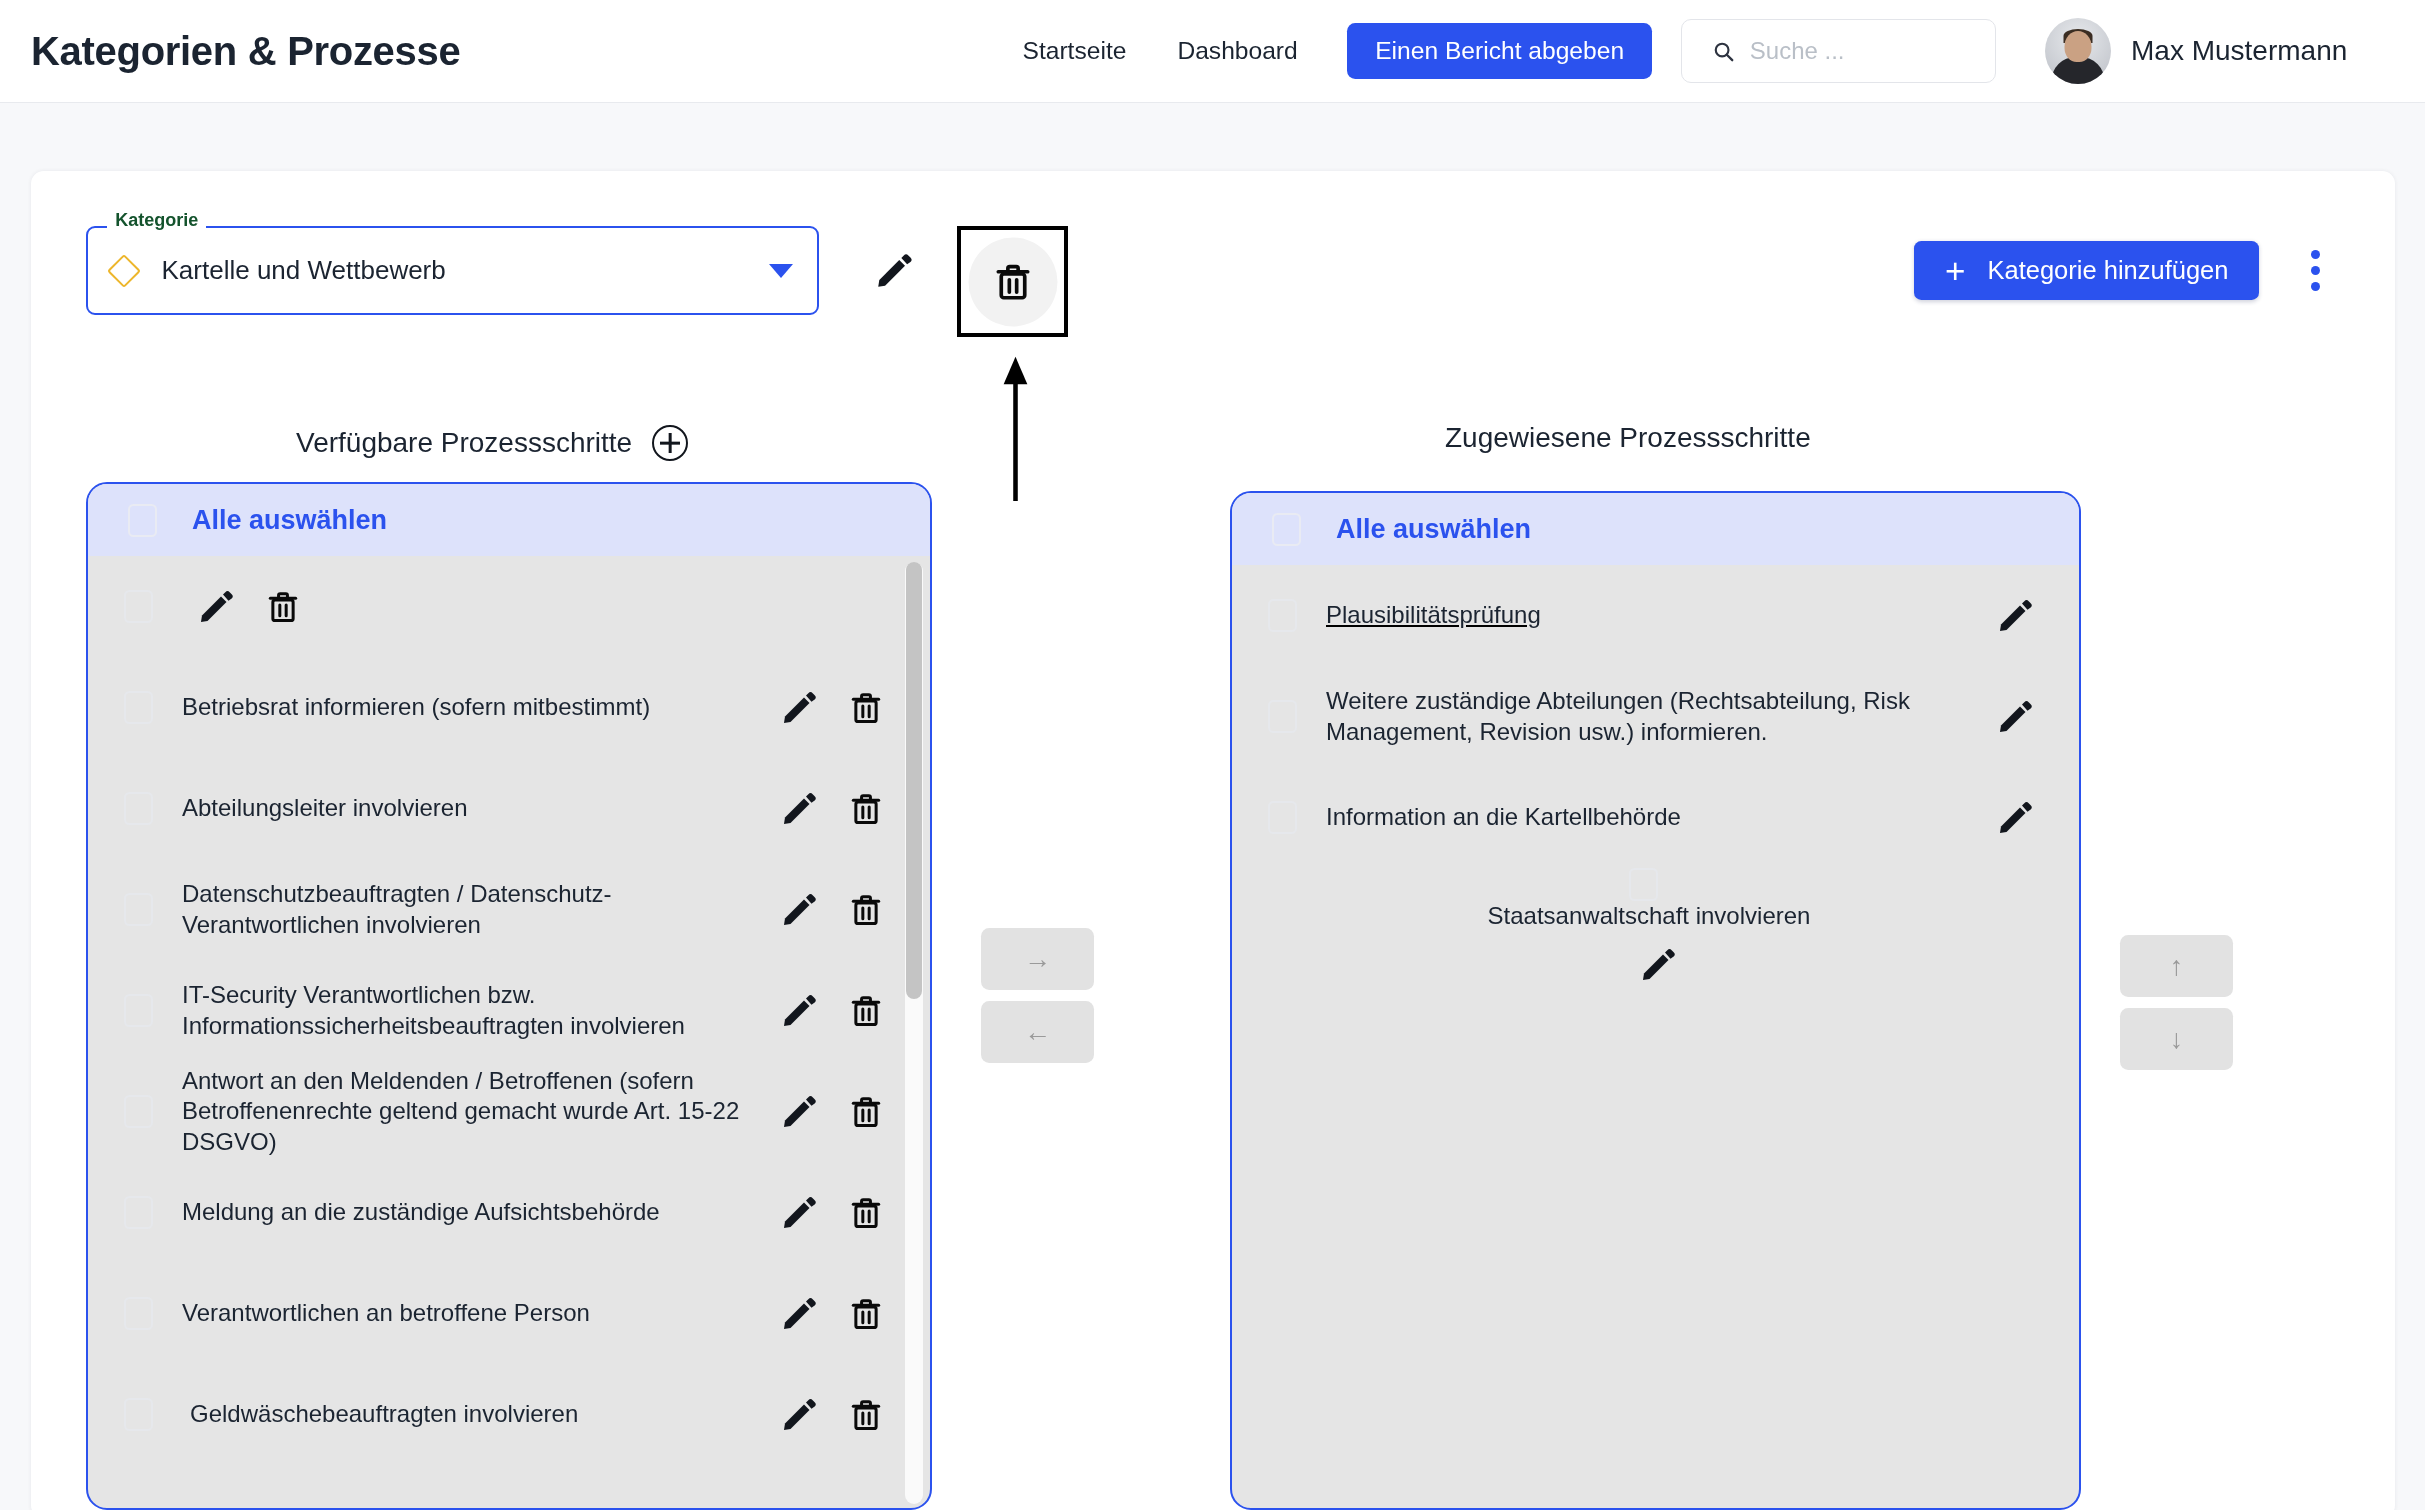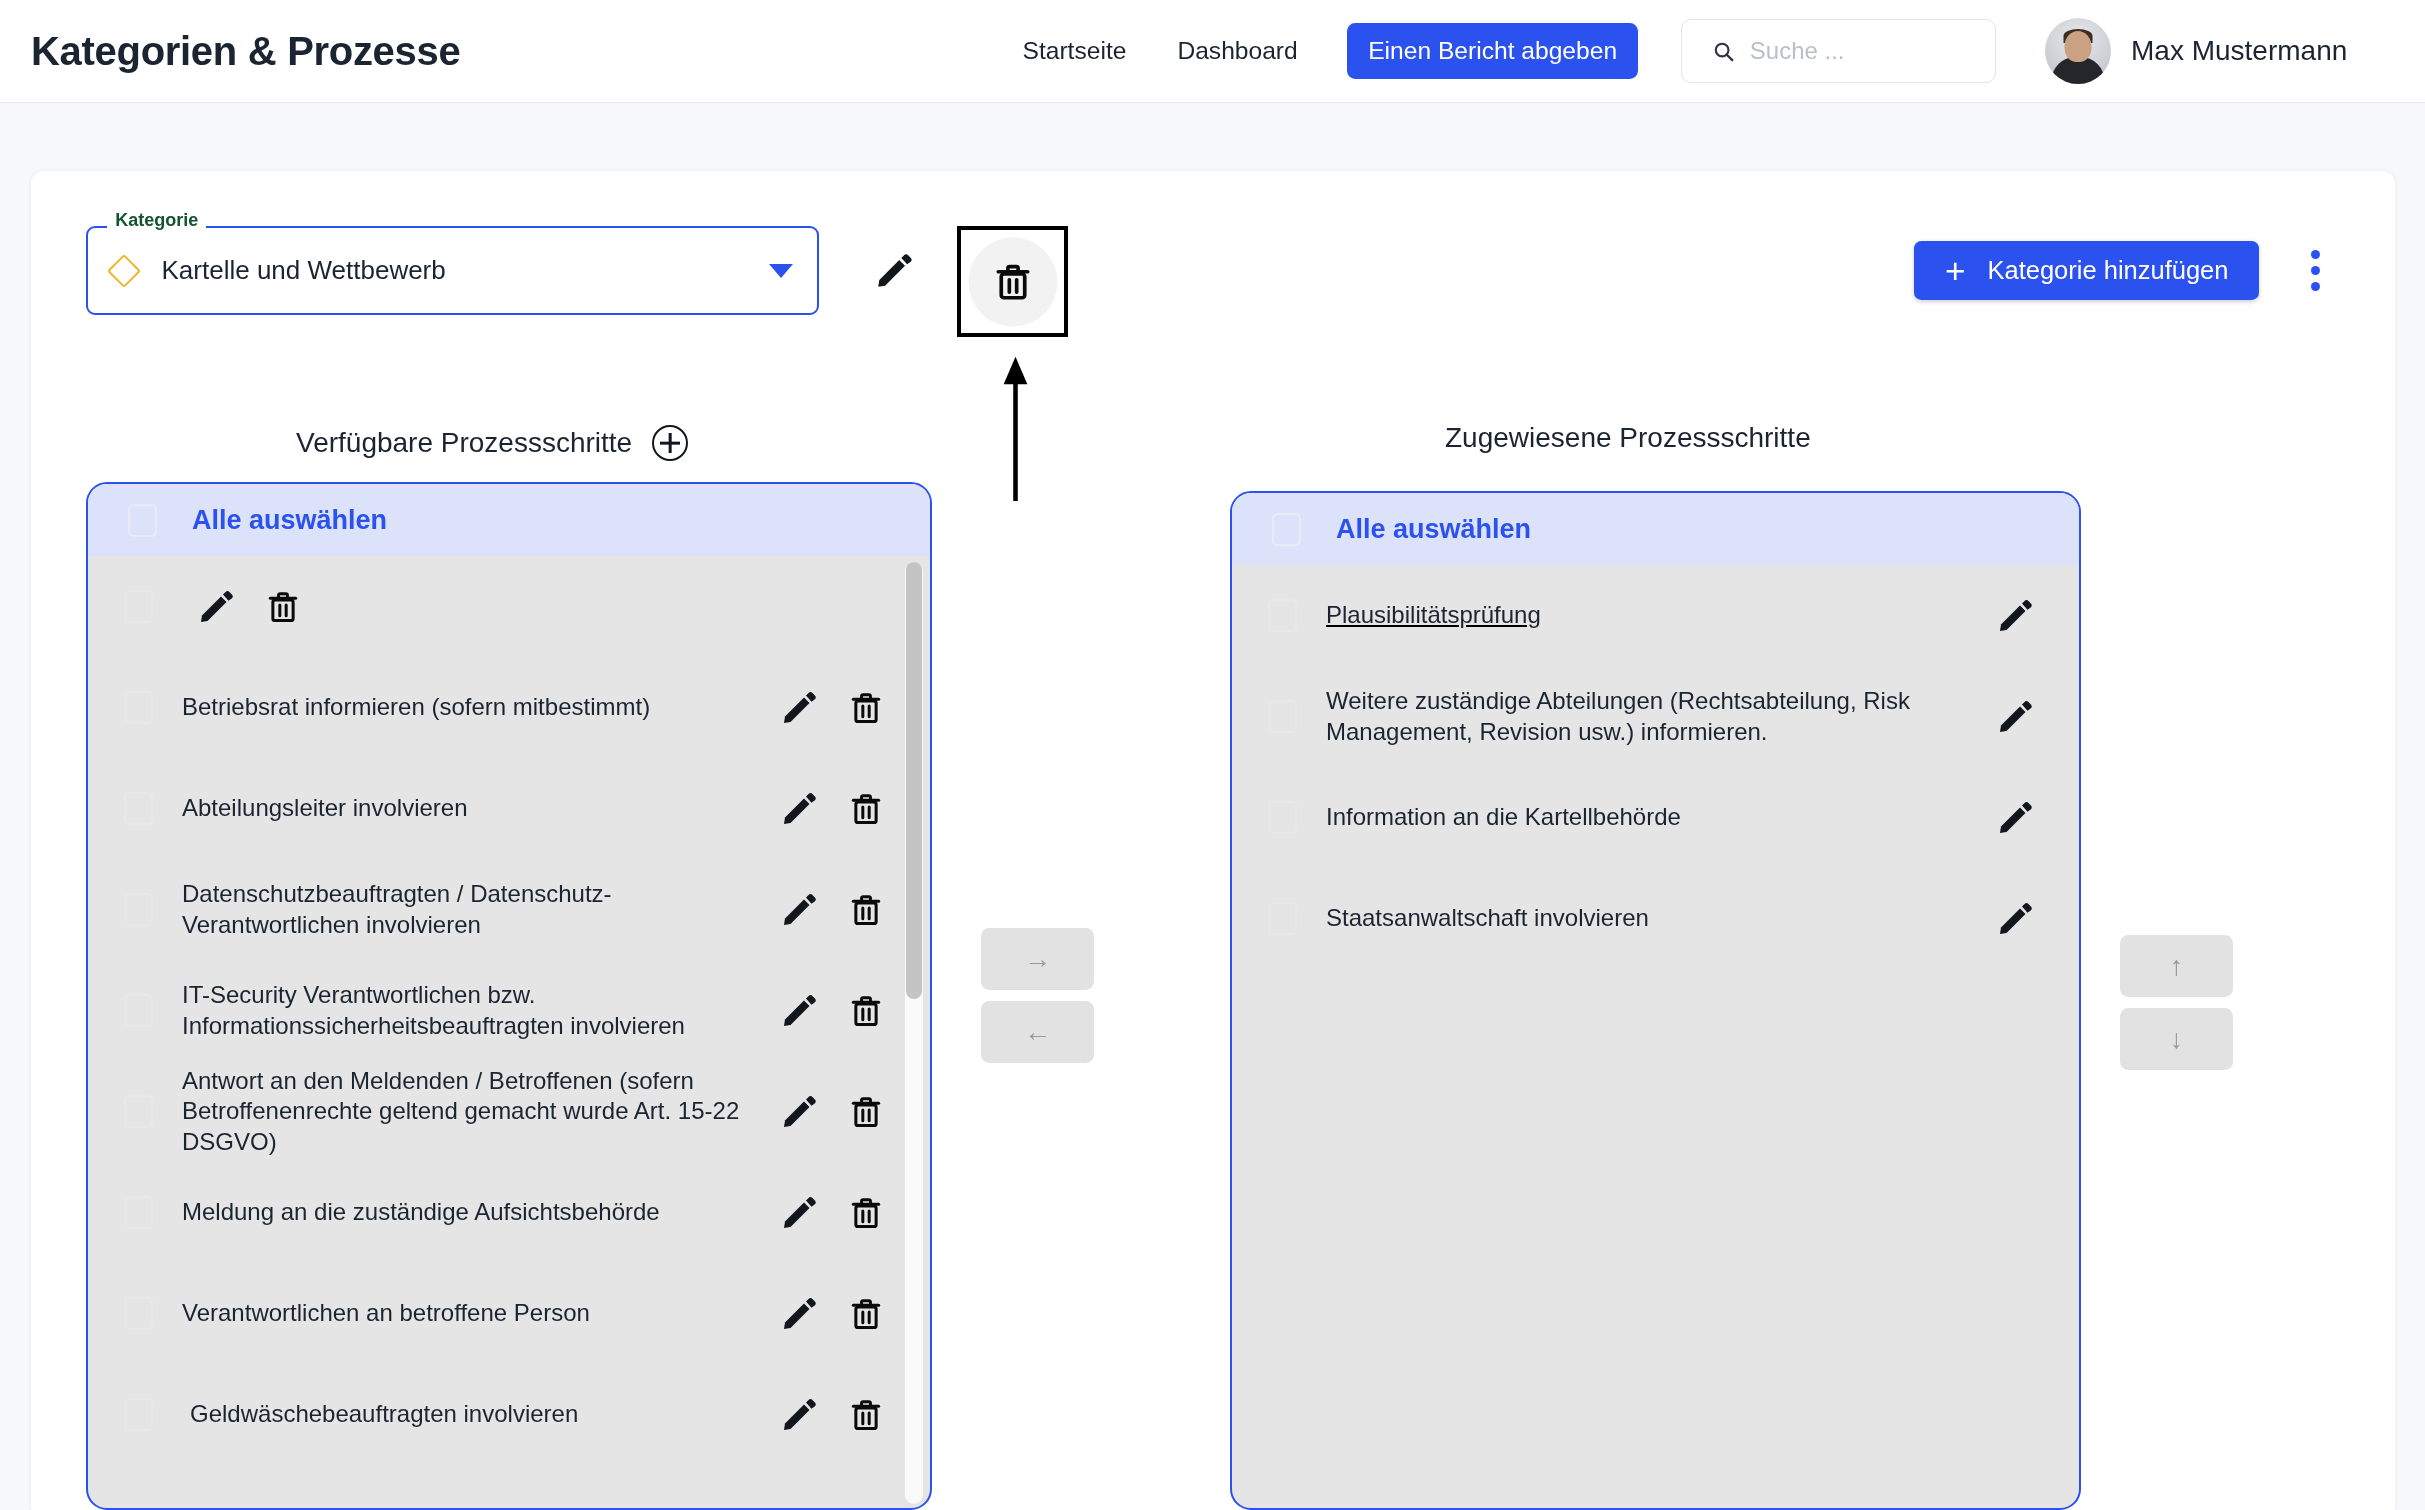--- a/index.html
+++ b/index.html
@@ -34,21 +34,21 @@
   }
   .nav-link {
     font-size: 24.6px; color: #1b2431;
     padding: 0 25.5px; white-space: nowrap;
     text-decoration: none; cursor: pointer;
   }
   .cta-btn {
     margin-left: 24px;
     background: #2b52ee; color: #ffffff;
     border: none; border-radius: 8.2px;
-    height: 56px; padding: 0 21px;
+    height: 56px; padding: 0 28px;
     font-size: 24.6px; font-family: inherit;
     cursor: pointer; white-space: nowrap;
   }
   .search-box {
     position: absolute; left: 1681px; top: 50%;
     transform: translateY(-50%);
     width: 315px; height: 64px;
     border: 1.8px solid #e3e5ea; border-radius: 10px;
     background: #fff; display: flex; align-items: center;
     padding: 0 30px; gap: 12.7px;
@@ -585,21 +585,21 @@
         <div class="row-label">Information an die Kartellbehörde</div>
         <div class="row-actions">
           <button class="row-act-btn">
             <svg width="40" height="40" viewBox="0 0 24 24">
               <path d="M3.6 17.1 L15.0 5.7 L18.3 9.0 L6.9 20.4 L3.0 21.0 Z" fill="#12161d"></path>
               <path d="M16.2 4.5 L17.6 3.1 a1.8 1.8 0 0 1 2.6 0 l1.2 1.2 a1.8 1.8 0 0 1 0 2.6 L19.5 8.2 Z" fill="#12161d"></path>
             </svg>
           </button>
         </div>
       </div>
-      <div class="list-row" style="height: 101px;">
+      <div class="list-row" style="height: 101px; flex-direction: column;">
         <button class="cbx"></button>
         <div class="row-label">Staatsanwaltschaft involvieren</div>
         <div class="row-actions">
           <button class="row-act-btn">
             <svg width="40" height="40" viewBox="0 0 24 24">
               <path d="M3.6 17.1 L15.0 5.7 L18.3 9.0 L6.9 20.4 L3.0 21.0 Z" fill="#12161d"></path>
               <path d="M16.2 4.5 L17.6 3.1 a1.8 1.8 0 0 1 2.6 0 l1.2 1.2 a1.8 1.8 0 0 1 0 2.6 L19.5 8.2 Z" fill="#12161d"></path>
             </svg>
           </button>
         </div>

